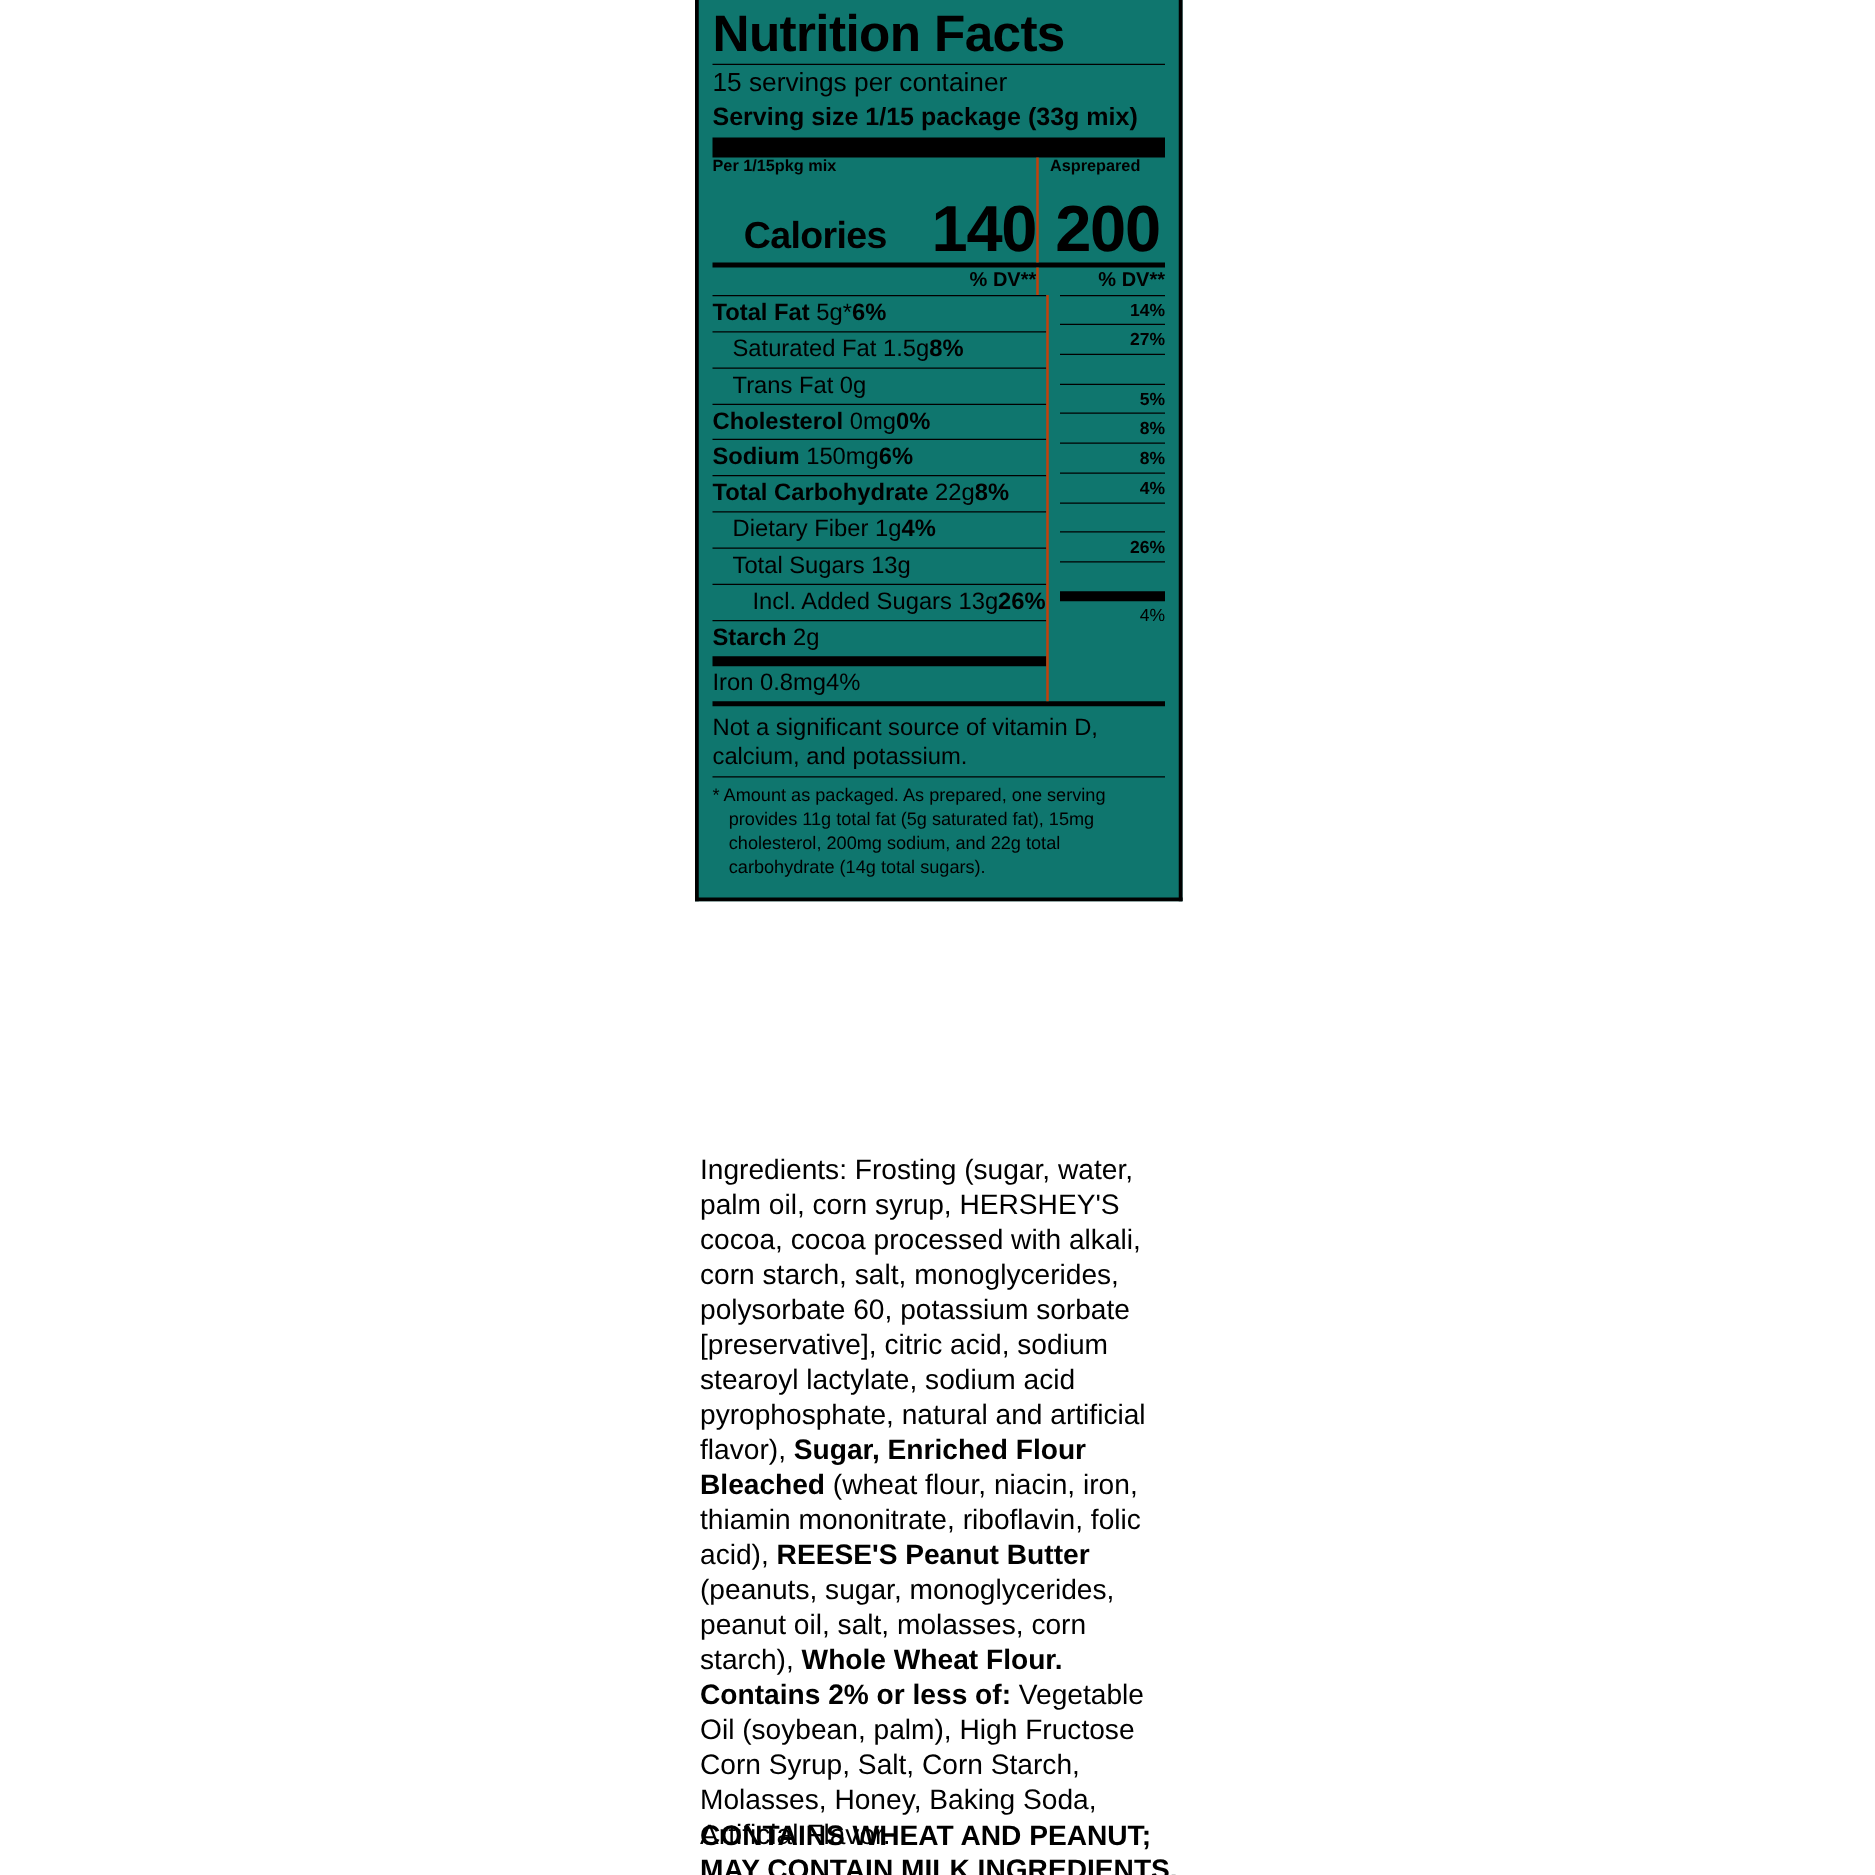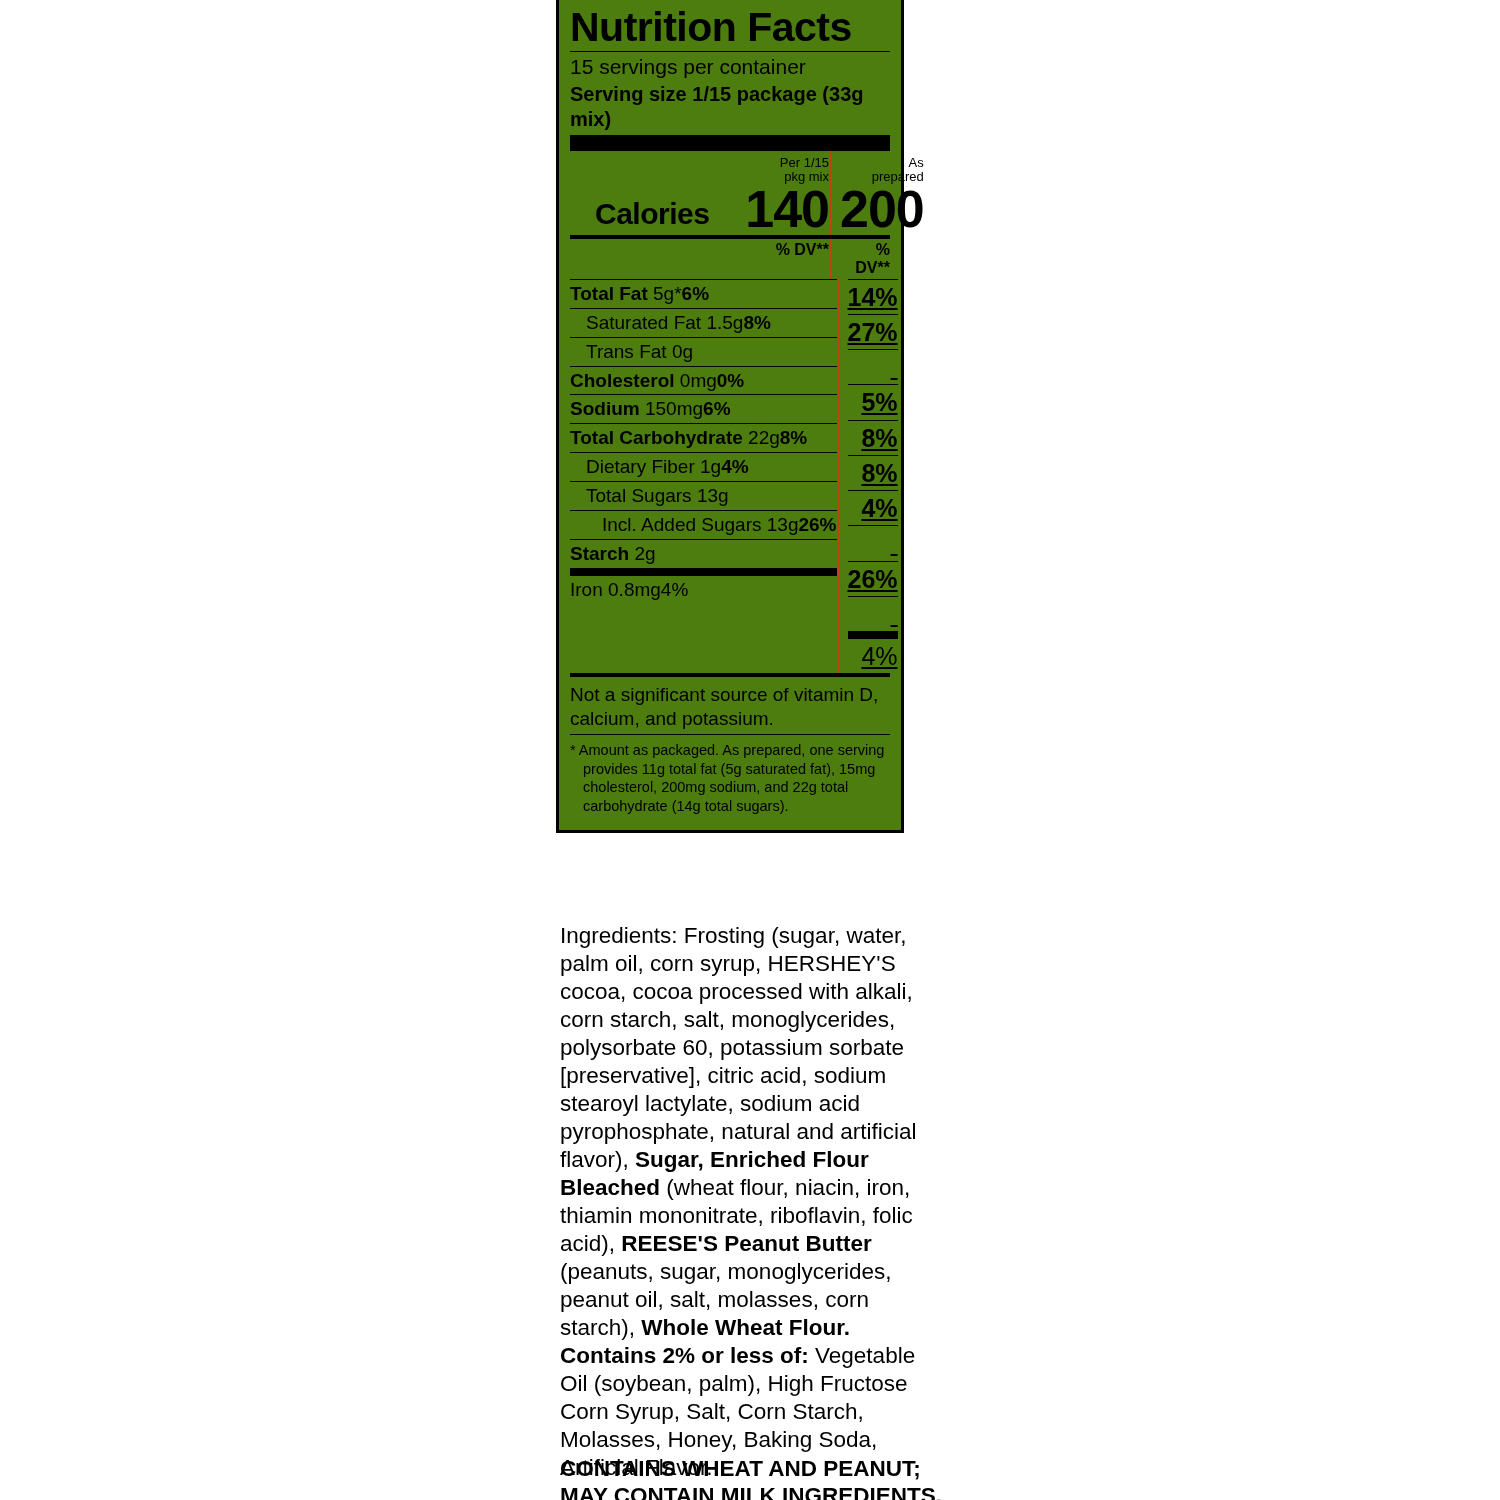--- a/index.html
+++ b/index.html
@@ -15,25 +15,25 @@
     width: 1500px;
     height: 1500px;
     overflow: hidden;
   }
 
   
   .nf-panel {
     position: absolute;
     left: 556px;
     top: 0px;
-    width: 348px;
+    width: 390px;
     border: 3px solid #000;
     border-top: none;
     padding: 0 11px 8px 11px;
-    background: #4d7c0f;
+    background: #0f766e;
   }
   .nf-title {
     font-size: 41px;
     font-weight: bold;
     letter-spacing: -0.5px;
     line-height: 1.05;
     margin-top: 6px;
     margin-bottom: 2px;
   }
   .rule-thin { border-top: 1px solid #000; }
@@ -56,28 +56,27 @@
   
   .cols {
     display: flex;
     width: 100%;
   }
   .col-main { flex: 0 0 259px; position: relative; }
   .col-prep { flex: 1 1 auto; position: relative; padding-left: 9px; border-left: 2px solid #c2410c; }
 
   .colhead {
     font-size: 13px;
-    font-weight: normal;
+    font-weight: bold;
     line-height: 1.05;
     text-align: right;
     padding-bottom: 2px;
     min-height: 34px;
     display: flex;
-    flex-direction: column;
-    justify-content: flex-end;
+    flex-direction: row;
   }
   .calrow {
     display: flex;
     align-items: flex-end;
     justify-content: space-between;
     margin-left: 25px;
   }
   .cal-label {
     font-size: 30px;
     font-weight: bold;
@@ -113,25 +112,24 @@
   }
   .nrow .nm { white-space: nowrap; }
   .nrow .pv { font-weight: bold; white-space: nowrap; }
   .b { font-weight: bold; }
   .ind1 { padding-left: 16px; }
   .ind2 { padding-left: 32px; }
 
   .prow {
     display: flex;
     justify-content: flex-end;
-    font-size: 25px;
+    font-size: 14px;
     line-height: 1.05;
     padding: 4px 0 4px 0;
     font-weight: bold;
-    text-decoration: underline;
   }
 
   .footnote-block {
     font-size: 19px;
     line-height: 1.22;
     padding: 6px 0 4px 0;
   }
   .aster {
     font-size: 14.5px;
     line-height: 1.3;

